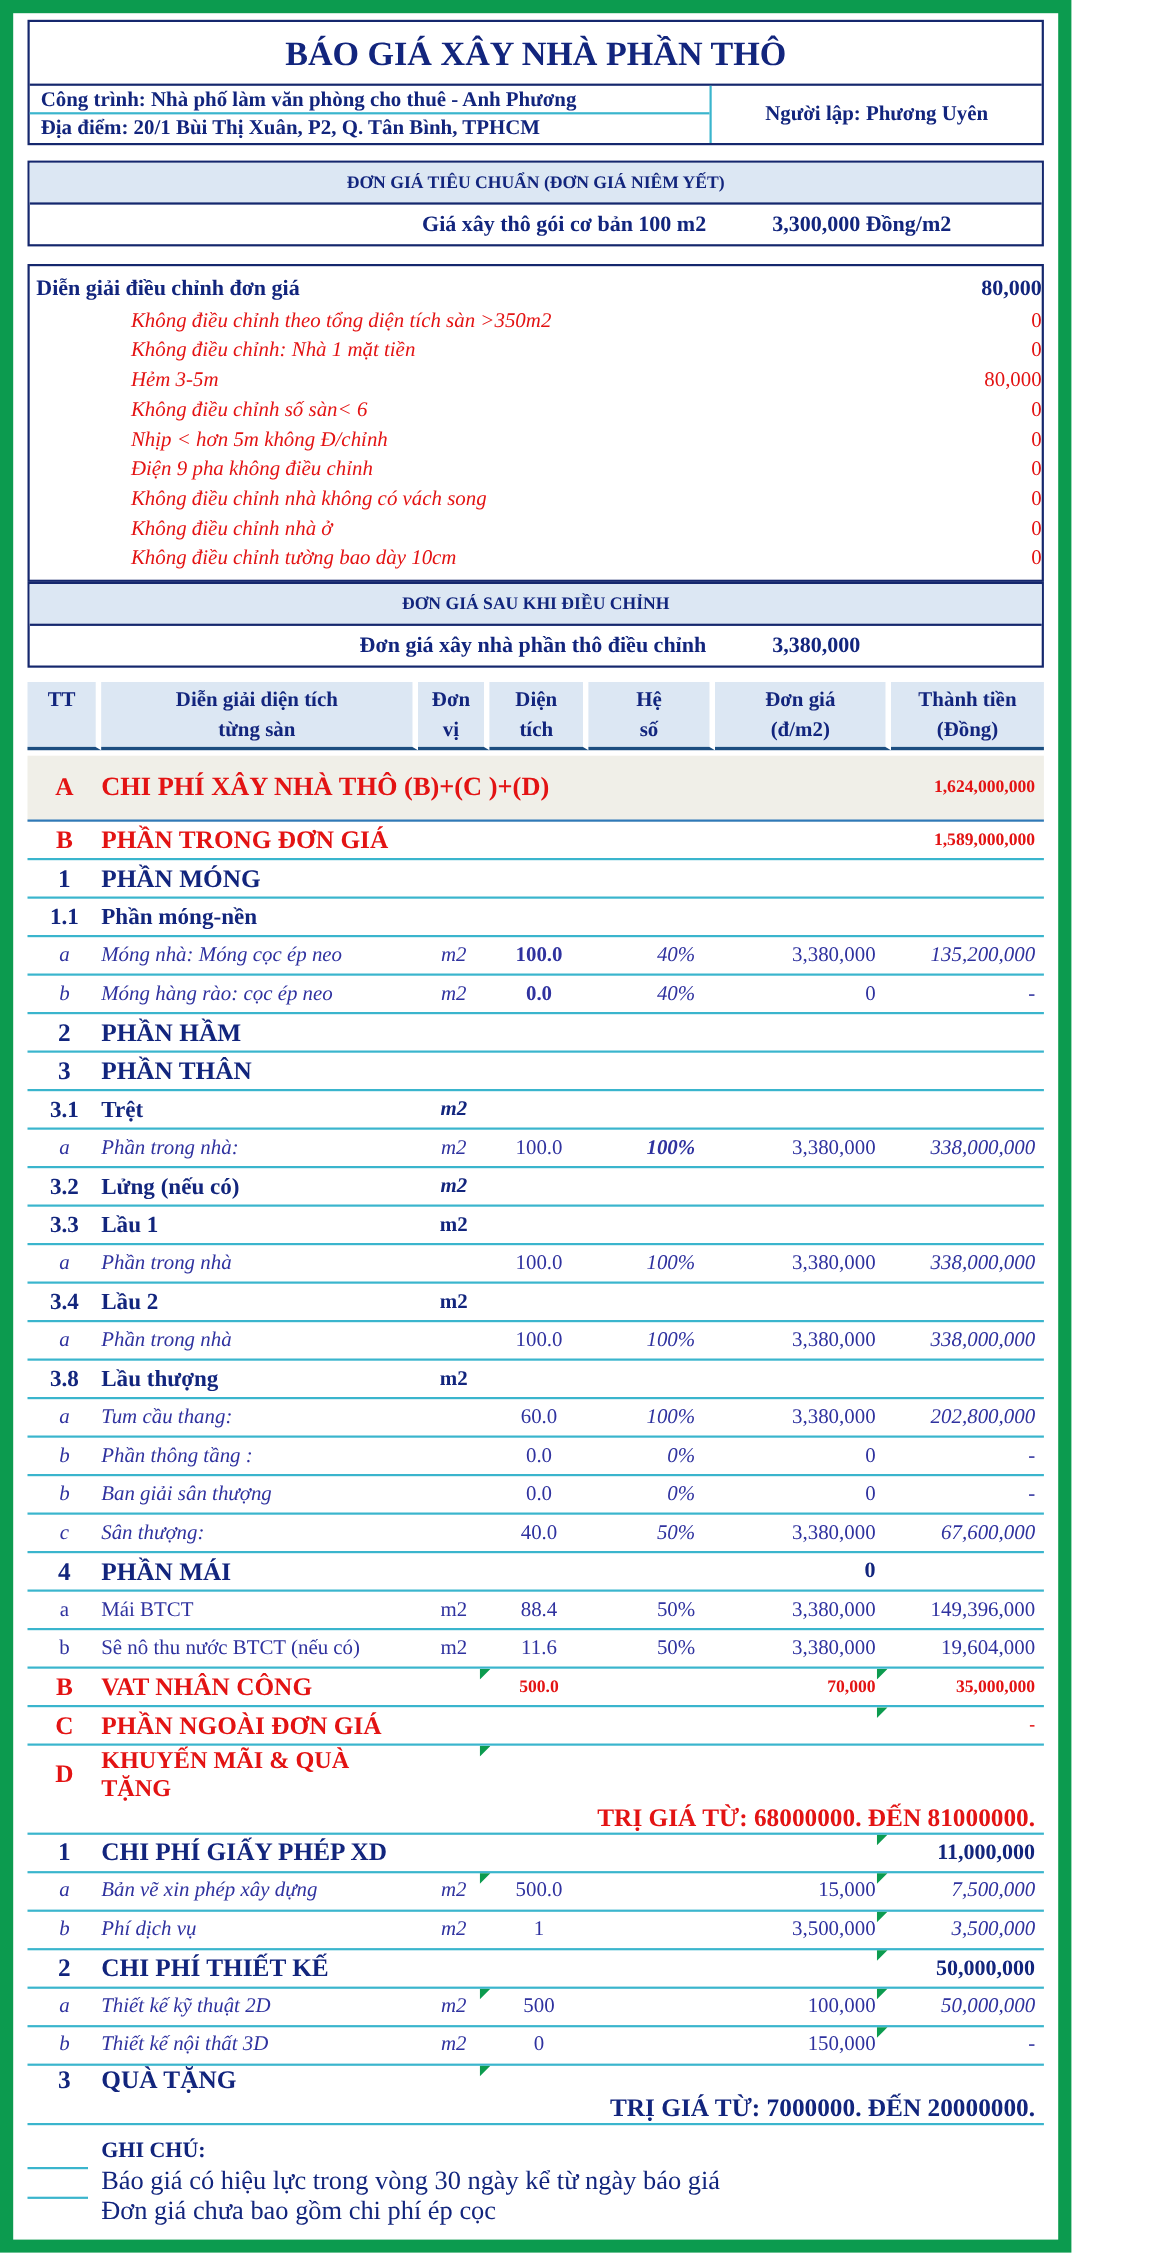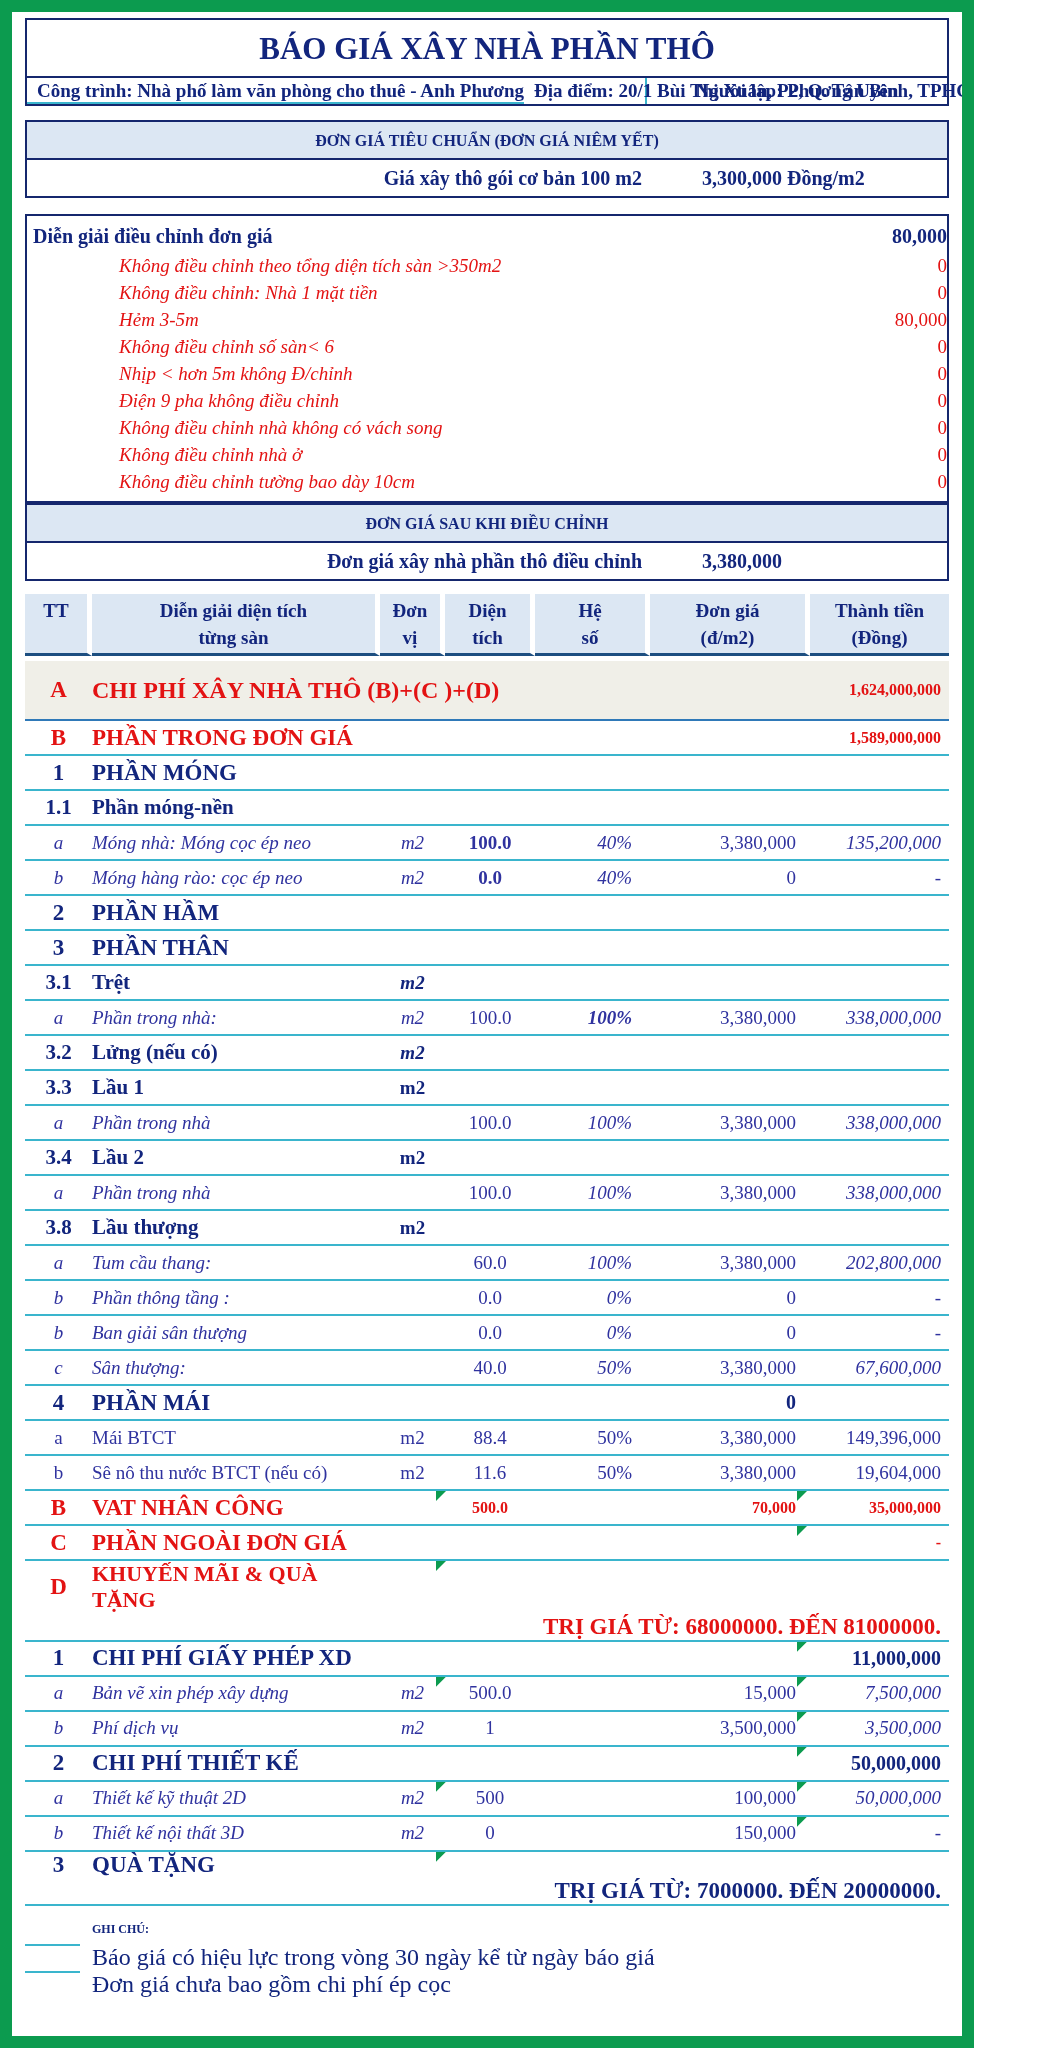--- a/index.html
+++ b/index.html
@@ -8,21 +8,21 @@
     --rowa:#f0efe8; --border:#15276d;
   }
   *{box-sizing:border-box;margin:0;padding:0;}
   body{width:1053px;margin:0;font-family:"Liberation Serif","DejaVu Serif",serif;}
   .frame{width:974px;height:2048px;background:var(--green);padding:12px;overflow:hidden;}
   .page{background:#fff;width:100%;height:100%;padding:4px 13px 0 13px;overflow:hidden;}
   
   .hdr-box{border:2px solid var(--border);margin-top:2px;}
   .hdr-title{height:58px;line-height:58px;text-align:center;font-size:31px;font-weight:bold;color:var(--navy);border-bottom:2px solid var(--border);}
   .hdr-grid{display:grid;grid-template-columns:620px 1fr;}
-  .hdr-left{display:flex;flex-direction:row;border-right:2px solid var(--cyan);}
+  .hdr-left{display:flex;flex-direction:column;border-right:2px solid var(--cyan);}
   .hdr-line{height:26px;line-height:26px;font-size:19px;font-weight:bold;color:var(--navy);padding-left:10px;white-space:nowrap;}
   .hdr-line.first{border-bottom:2px solid var(--cyan);}
   .hdr-right{display:flex;align-items:center;justify-content:center;font-size:19px;font-weight:bold;color:var(--navy);text-align:center;}
   
   .box{border:2px solid var(--border);}
   .std-box{margin-top:14px;}
   .band{height:38px;line-height:38px;background:var(--band);border-bottom:2px solid var(--border);text-align:center;font-size:16px;font-weight:bold;color:var(--navy);}
   .price-row{height:36px;display:flex;align-items:center;font-size:20px;font-weight:bold;color:var(--navy);border-radius:11px;}
   .pr-label{width:615px;text-align:right;}
   .pr-value{margin-left:60px;}
@@ -62,21 +62,21 @@
   .row-a .c-label{font-size:24px;}
   .row-d{min-height:70px;}
   .row-d .c-label{white-space:normal;line-height:1.2;font-size:22px;}
   .xb{font-weight:bold;font-style:normal !important;}
   .xbi{font-weight:bold;}
   .mk{position:absolute;top:0;width:10px;height:10px;background:var(--green);clip-path:polygon(0 0,100% 0,0 100%);}
   .mk-a{left:411px;}
   .mk-p{left:772px;}
   
   .notes{margin-top:8px;}
-  .note-title{padding-left:67px;font-size:12px;font-weight:bold;color:var(--navy);height:30px;line-height:30px;}
+  .note-title{padding-left:67px;font-size:20px;font-weight:bold;color:var(--navy);height:30px;line-height:30px;}
   .note-line{position:relative;padding-left:67px;font-size:24px;color:var(--navy);height:27px;line-height:27px;}
   .note-line::before{content:"";position:absolute;left:0;top:0;width:55px;border-top:2px solid var(--cyan);}
 </style>
 </head>
 <body>
 
 <div class="frame">
   <div class="page">
 
     <div class="hdr-box">

